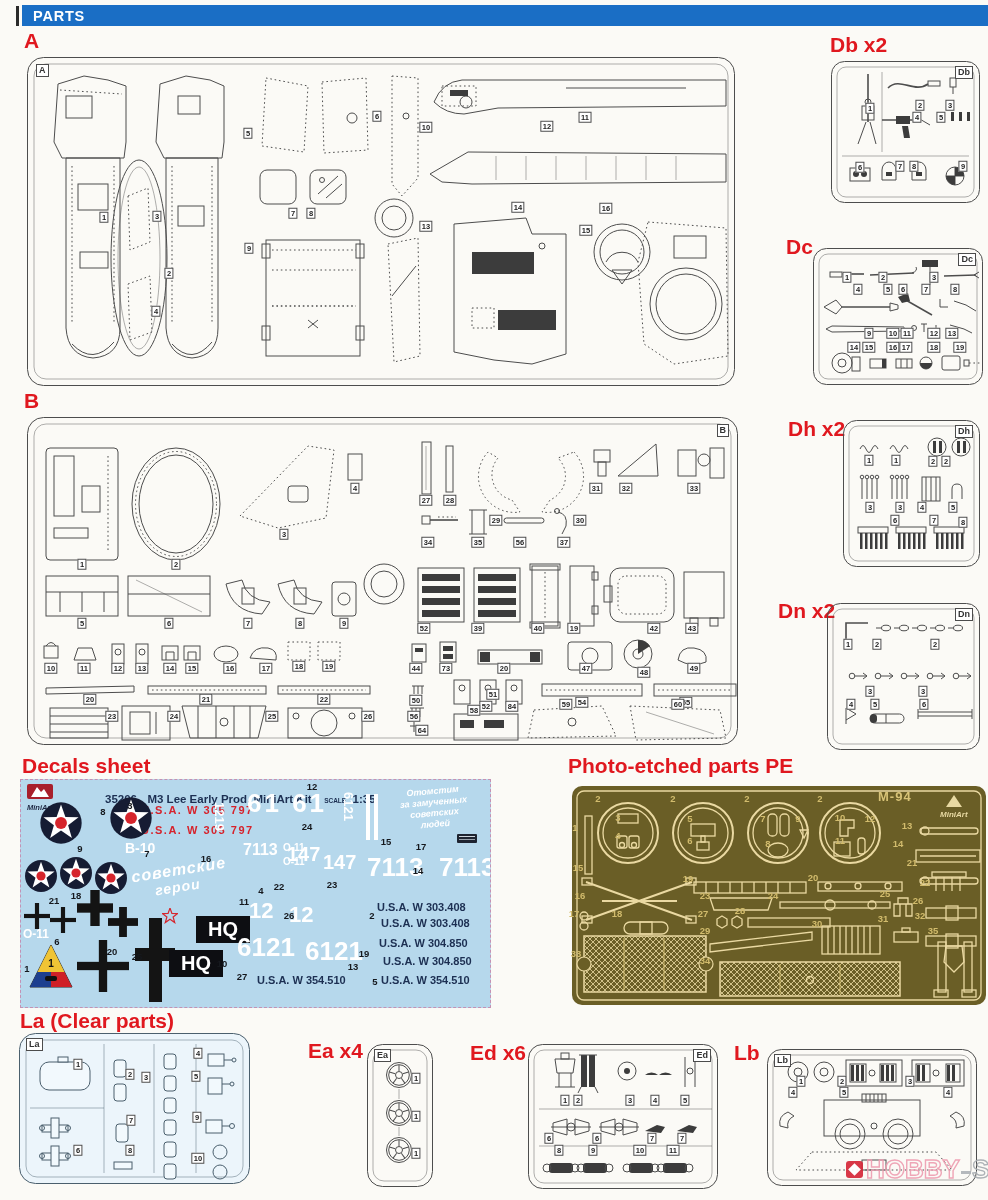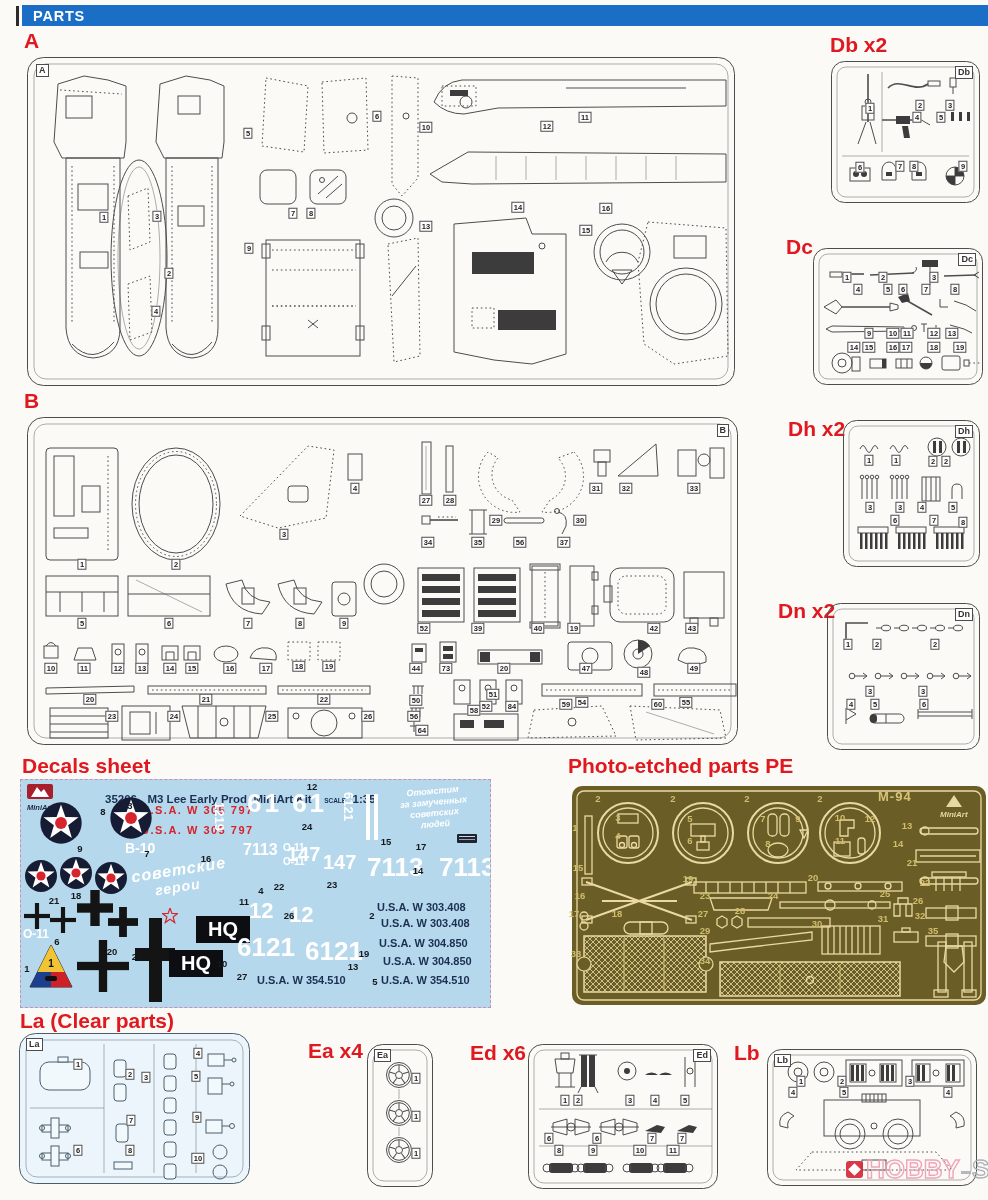--- a/index.html
+++ b/index.html
@@ -394,21 +394,21 @@
         <span class="tag" style="left: 390px; top: 284px;">50</span>
         <span class="tag" style="left: 434px; top: 278px; margin-left: 33px;">51</span>
         <span class="tag" style="left: 460px; top: 290px;">52</span>
         <span class="tag" style="left: 486px; top: 290px;">84</span>
         <span class="tag" style="left: 556px; top: 286px;">54</span>
         <span class="tag" style="left: 660px; top: 286px;">55</span>
         <span class="tag" style="left: 388px; top: 300px;">56</span>
         <span class="tag" style="left: 396px; top: 314px;">64</span>
         <span class="tag" style="left: 448px; top: 294px;">58</span>
         <span class="tag" style="left: 540px; top: 288px;">59</span>
-        <span class="tag" style="left: 632px; top: 288px; text-align: center;">60</span>
+        <span class="tag" style="left: 652px; top: 288px; text-align: center;">60</span>
       </div>
   </div>
 
   <div class="red-label" style="left:830px;top:34px;">Db x2</div>
   <div class="sprue" style="left:830px;top:60px;width:151px;height:144px;">
     <svg width="151" height="144" viewBox="0 0 151 144">
       <rect x="1.5" y="1.5" width="148" height="141" rx="13" class="ln"></rect>
       <rect x="7" y="7" width="137" height="130" rx="9" class="ln lt"></rect>
       <path class="ln lt" d="M52,12 V92 M12,96 H139"></path>
       <line x1="38" y1="14" x2="38" y2="62" class="ln2"></line>

